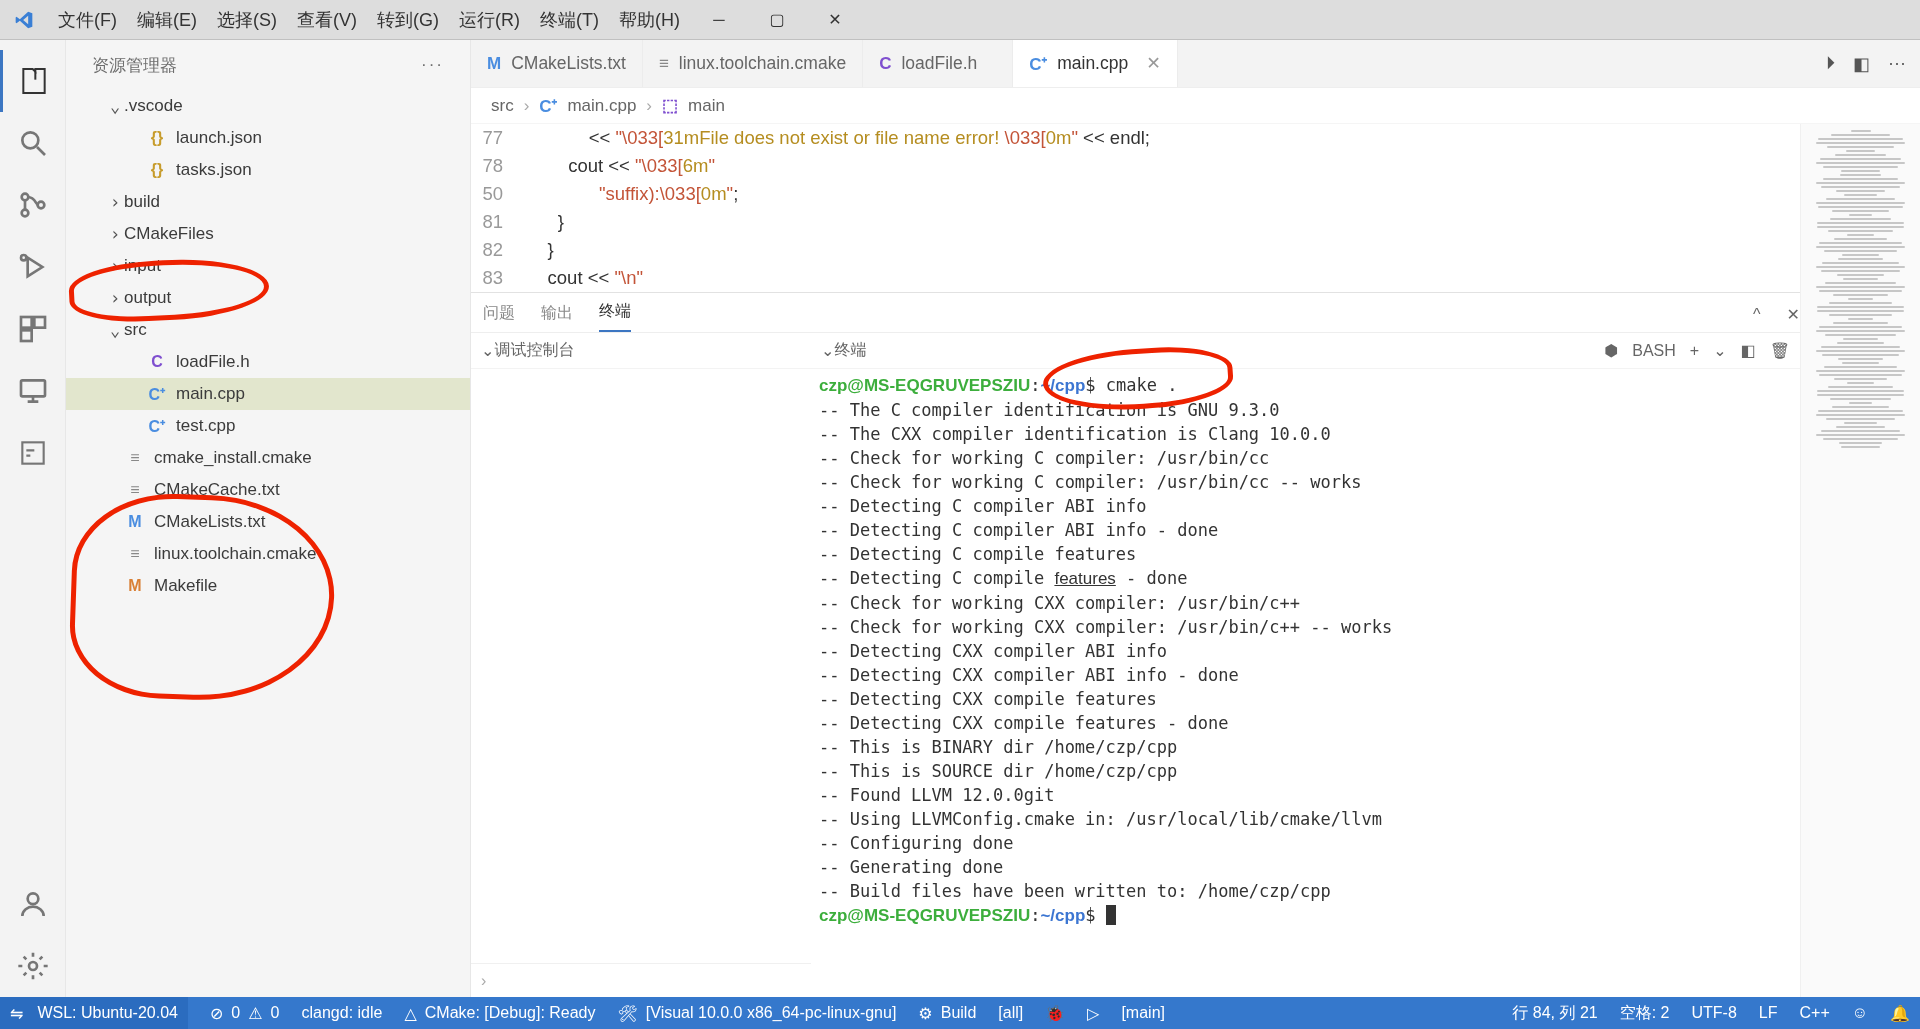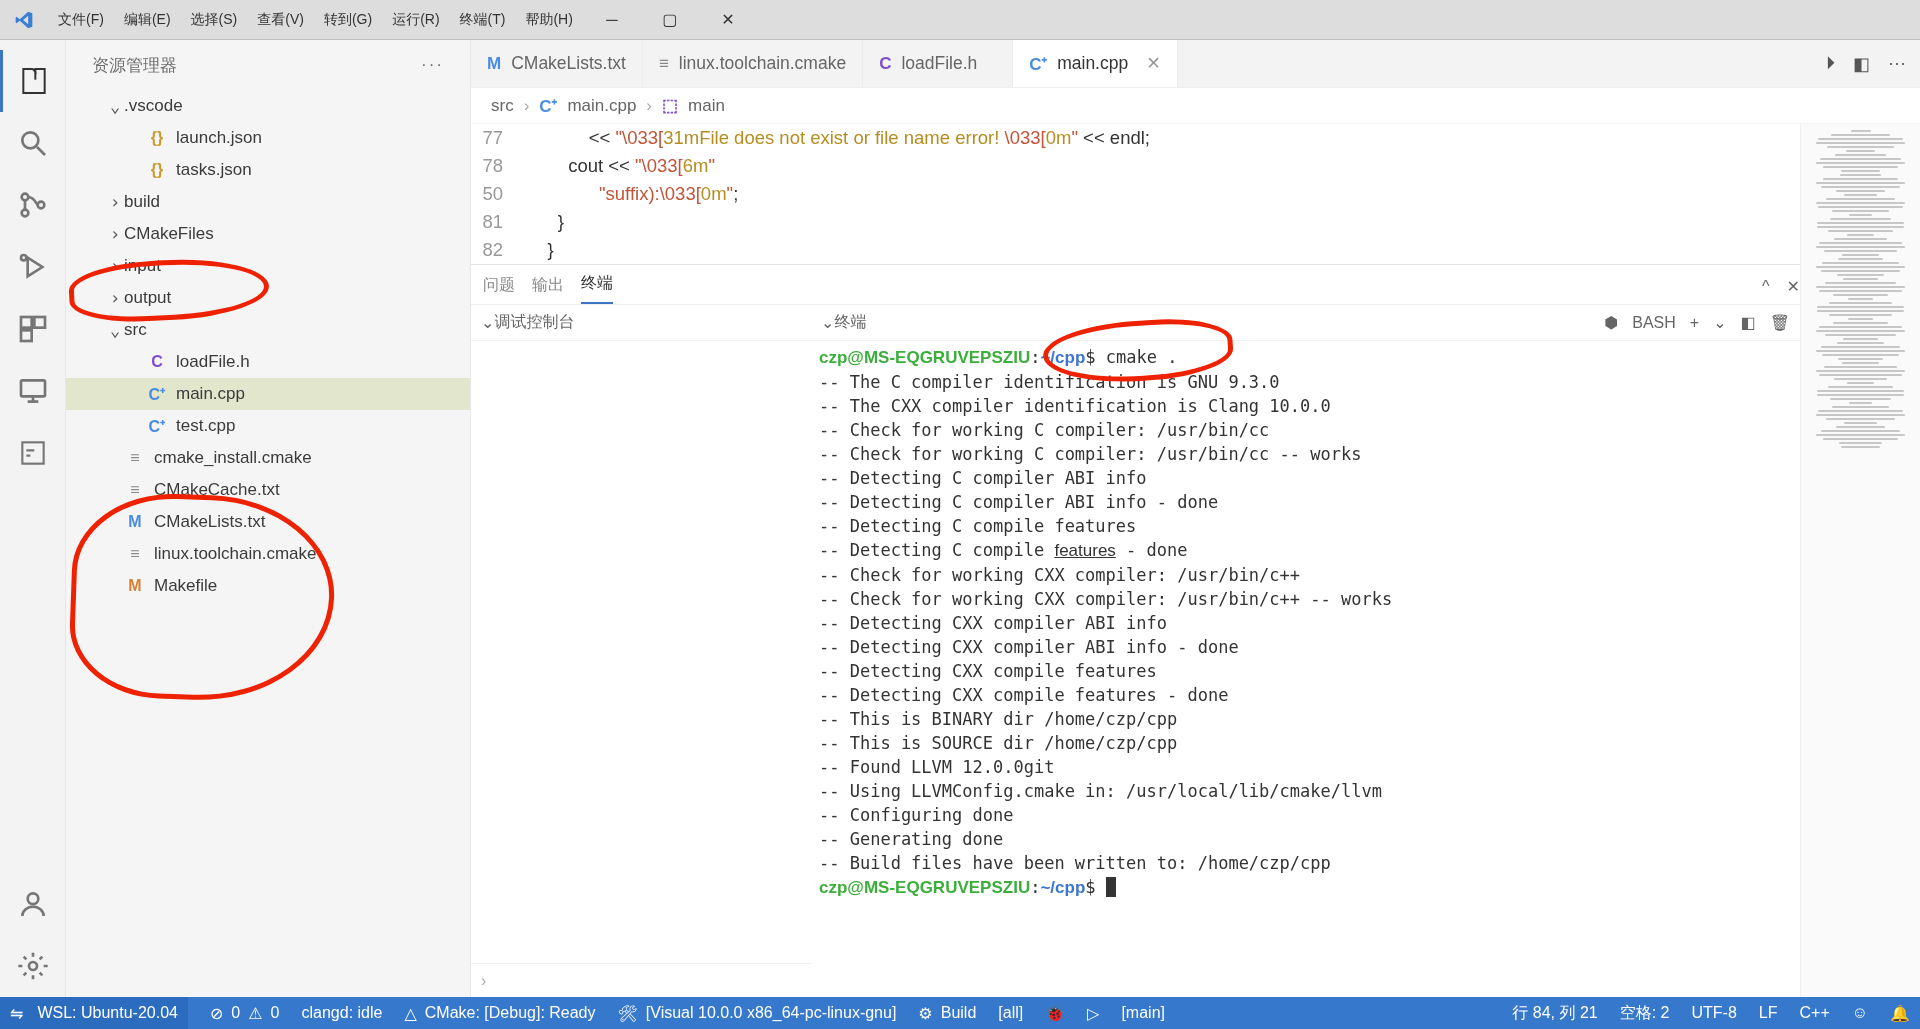--- a/index.html
+++ b/index.html
@@ -1,20 +1,20 @@
 <!DOCTYPE html>
 <html><head>
 <meta charset="utf-8">
 <style>
 * { margin:0; padding:0; box-sizing:border-box; font-family:"Segoe UI",Arial,sans-serif; }
 body { width:1920px; height:1029px; background:#fff; overflow:hidden; display:flex; flex-direction:column; font-size:16px; }
 .titlebar { height:40px; background:#dddddd; display:flex; align-items:center; color:#333; border-bottom:1px solid #c0c0c0; }
 .titlebar .vscode-icon { width:20px; height:20px; margin:0 14px; }
 .titlebar .menus { display:flex; gap:0; }
-.titlebar .menu-item { padding:0 10px; font-size:14px; cursor:default; }
+.titlebar .menu-item { padding:0 10px; font-size:18px; cursor:default; }
 .titlebar .title-text { flex:1; text-align:center; font-size:17px; color:#333; }
 .titlebar .win-controls { display:flex; }
 .titlebar .wc { width:58px; height:40px; display:flex; align-items:center; justify-content:center; color:#333; }
 .main-area { flex:1; display:flex; min-height:0; }
 .activitybar { width:66px; background:#f3f3f3; display:flex; flex-direction:column; align-items:center; padding-top:10px; border-right:1px solid #e7e7e7; }
 .activitybar .ab-icon { width:66px; height:62px; display:flex; align-items:center; justify-content:center; color:#767676; }
 .activitybar .ab-icon.active { color:#333; border-left:3px solid #3c76c2; }
 .activitybar .ab-icon svg { width:32px; height:32px; }
 .activitybar .spacer { flex:1; }
 .sidebar { width:405px; background:#f5f5f5; border-right:1px solid #e7e7e7; display:flex; flex-direction:column; color:#555;justify-content:flex-end; }
@@ -45,21 +45,21 @@
 .editor-split { flex:1; display:flex; min-height:0; }
 .code-wrap { flex:1; position:relative; display:flex; flex-direction:column; min-height:0; }
 .code-pane { position:relative; background:#fff; font-family:Consolas,Menlo,monospace; font-size:18.5px; line-height:28px; overflow:hidden; flex:0 0 auto; }
 .code-line { display:flex; align-items:flex-start; }
 .code-line .ln { width:56px; text-align:right; color:#999; padding-right:24px; flex-shrink:0; }
 .code-line pre.cc { margin:0; white-space:pre; color:#333; }
 .minimap { width:120px; background:#fafafa; border-left:1px solid #f0f0f0; display:flex; flex-direction:column; align-items:center; padding:6px; gap:2px; }
 .minimap .mm { height:2px; background:#c7c7c7; border-radius:1px; }
 
 .panel { border-top:1px solid #e2e2e2; display:flex; flex-direction:column; flex:1; min-height:0; background:#fff; }
-.panel-tabs { height:40px; display:flex; align-items:flex-end; padding-left:12px; gap:17px; font-size:16px; color:#888; border-bottom:1px solid #eee; }
+.panel-tabs { height:40px; display:flex; align-items:flex-end; padding-left:12px; gap:26px; font-size:16px; color:#888; border-bottom:1px solid #eee; }
 .panel-tabs .ptab { padding-bottom:8px; cursor:default; }
 .panel-tabs .ptab.active { color:#333; border-bottom:2px solid #3c76c2; }
 .panel-tabs .pspacer { flex:1; }
 .panel-tabs .picon { padding-bottom:8px; color:#666; }
 .panel-body { flex:1; display:flex; min-height:0; }
 .panel-col { display:flex; flex-direction:column; border-right:0px solid #eee; min-width:0; }
 .panel-col-head { height:36px; display:flex; align-items:center; padding:0 10px; color:#666; font-size:16px; border-bottom:1px solid #f3f3f3; }
 .panel-col-head .he { margin-left:auto; display:flex; gap:14px; align-items:center; }
 .panel-left { width:340px; }
 .panel-left .dbg-chev { }
@@ -310,20 +310,24 @@
               <span class="ln">50</span>
               <pre class="cc">              <span class="k-str">"suffix):</span><span class="k-str">\033[</span><span class="k-esc">0m</span><span class="k-str">"</span><span class="">;</span></pre>
             </div>
             <div class="code-line">
               <span class="ln">81</span>
               <pre class="cc">      <span class="">}</span></pre>
             </div>
             <div class="code-line">
               <span class="ln">82</span>
               <pre class="cc">    <span class="">}</span></pre>
+            </div>
+            <div class="code-line">
+              <span class="ln">83</span>
+              <pre class="cc">    <span class="">cout &lt;&lt; </span><span class="k-str">"\n"</span></pre>
             </div>
           </div>
 
         <div class="panel">
           <div class="panel-tabs" id="ptabs">
             <div class="ptab">问题</div>
               <div class="ptab">输出</div>
               <div class="ptab active">终端</div>
               <div class="pspacer"></div>
             <span class="picon">^</span>

